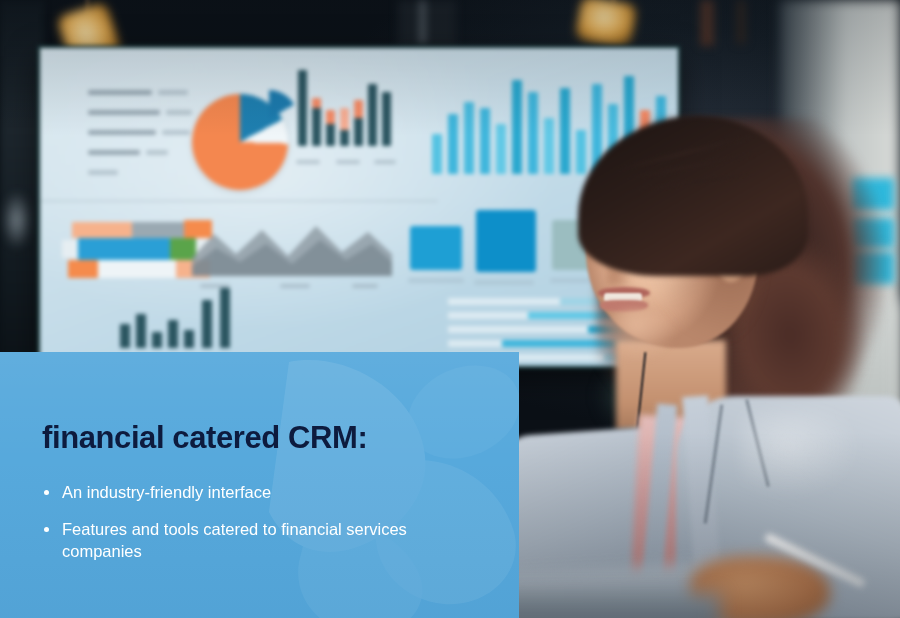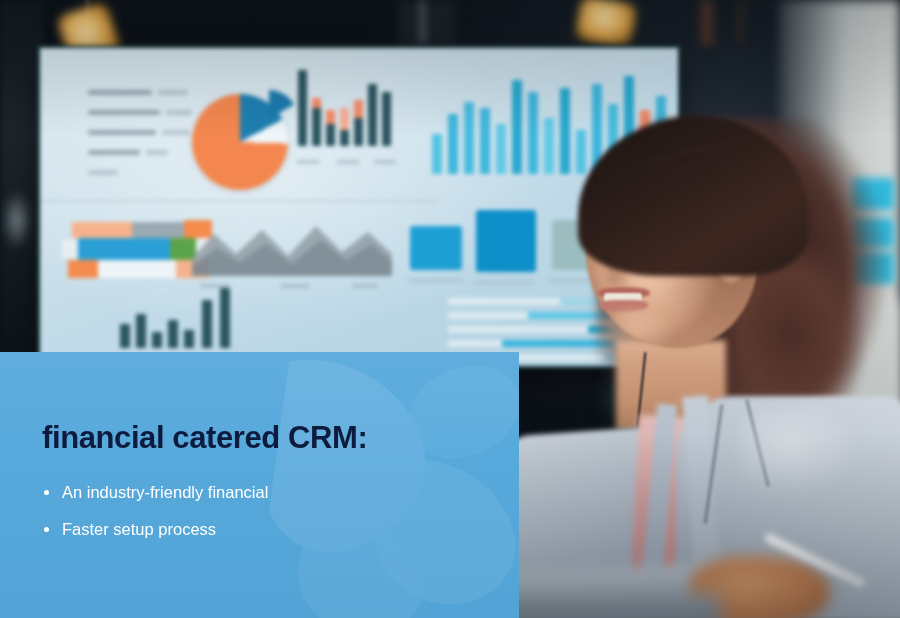--- a/index.html
+++ b/index.html
@@ -503,19 +503,19 @@
       </svg>
     </div>
 
     <div class="ov-content">
       <h1 class="headline">
         <br>
         <span class="hl-2">financial catered CRM:</span>
       </h1>
 
       <ul class="bullets">
-        <li>An industry-friendly financial</li>
-        <li>Faster setup process</li>
+        <li>An industry-friendly interface</li>
+        <li>Features and tools catered to financial services companies</li>
       </ul>
     </div>
   </div>
 
 </div>
 
 </body></html>

